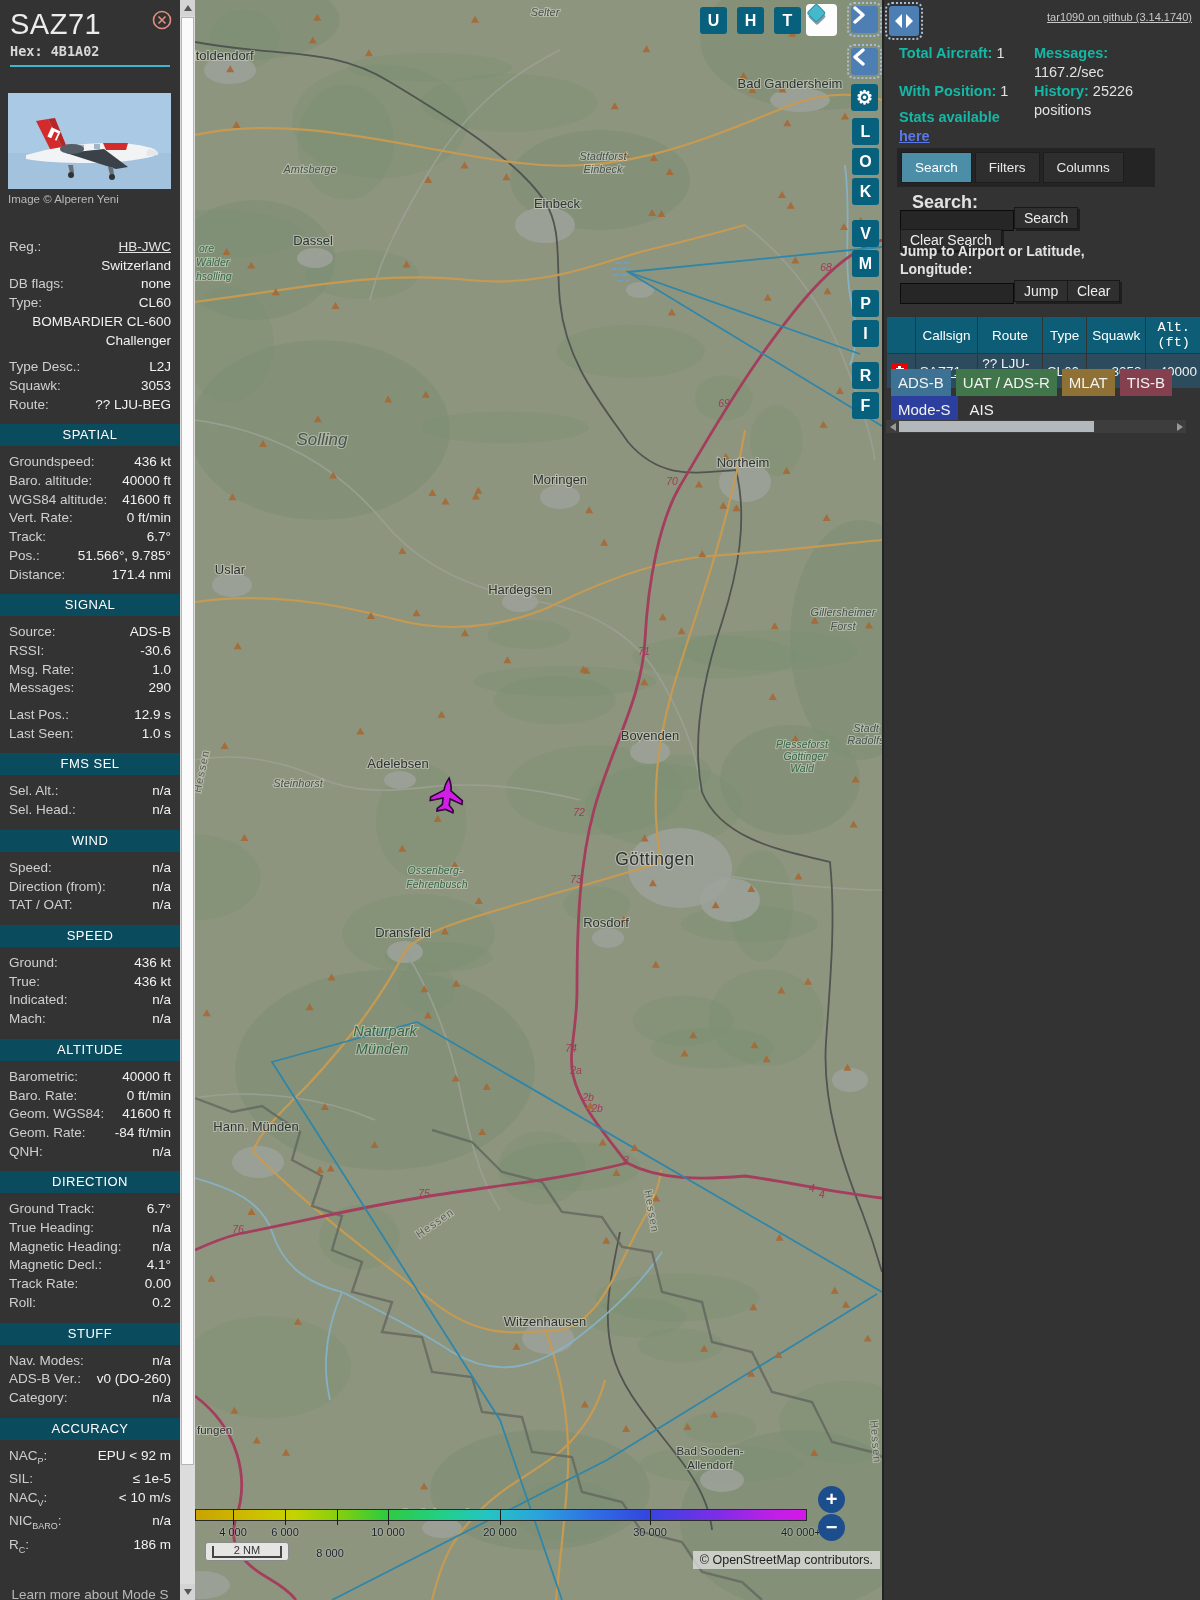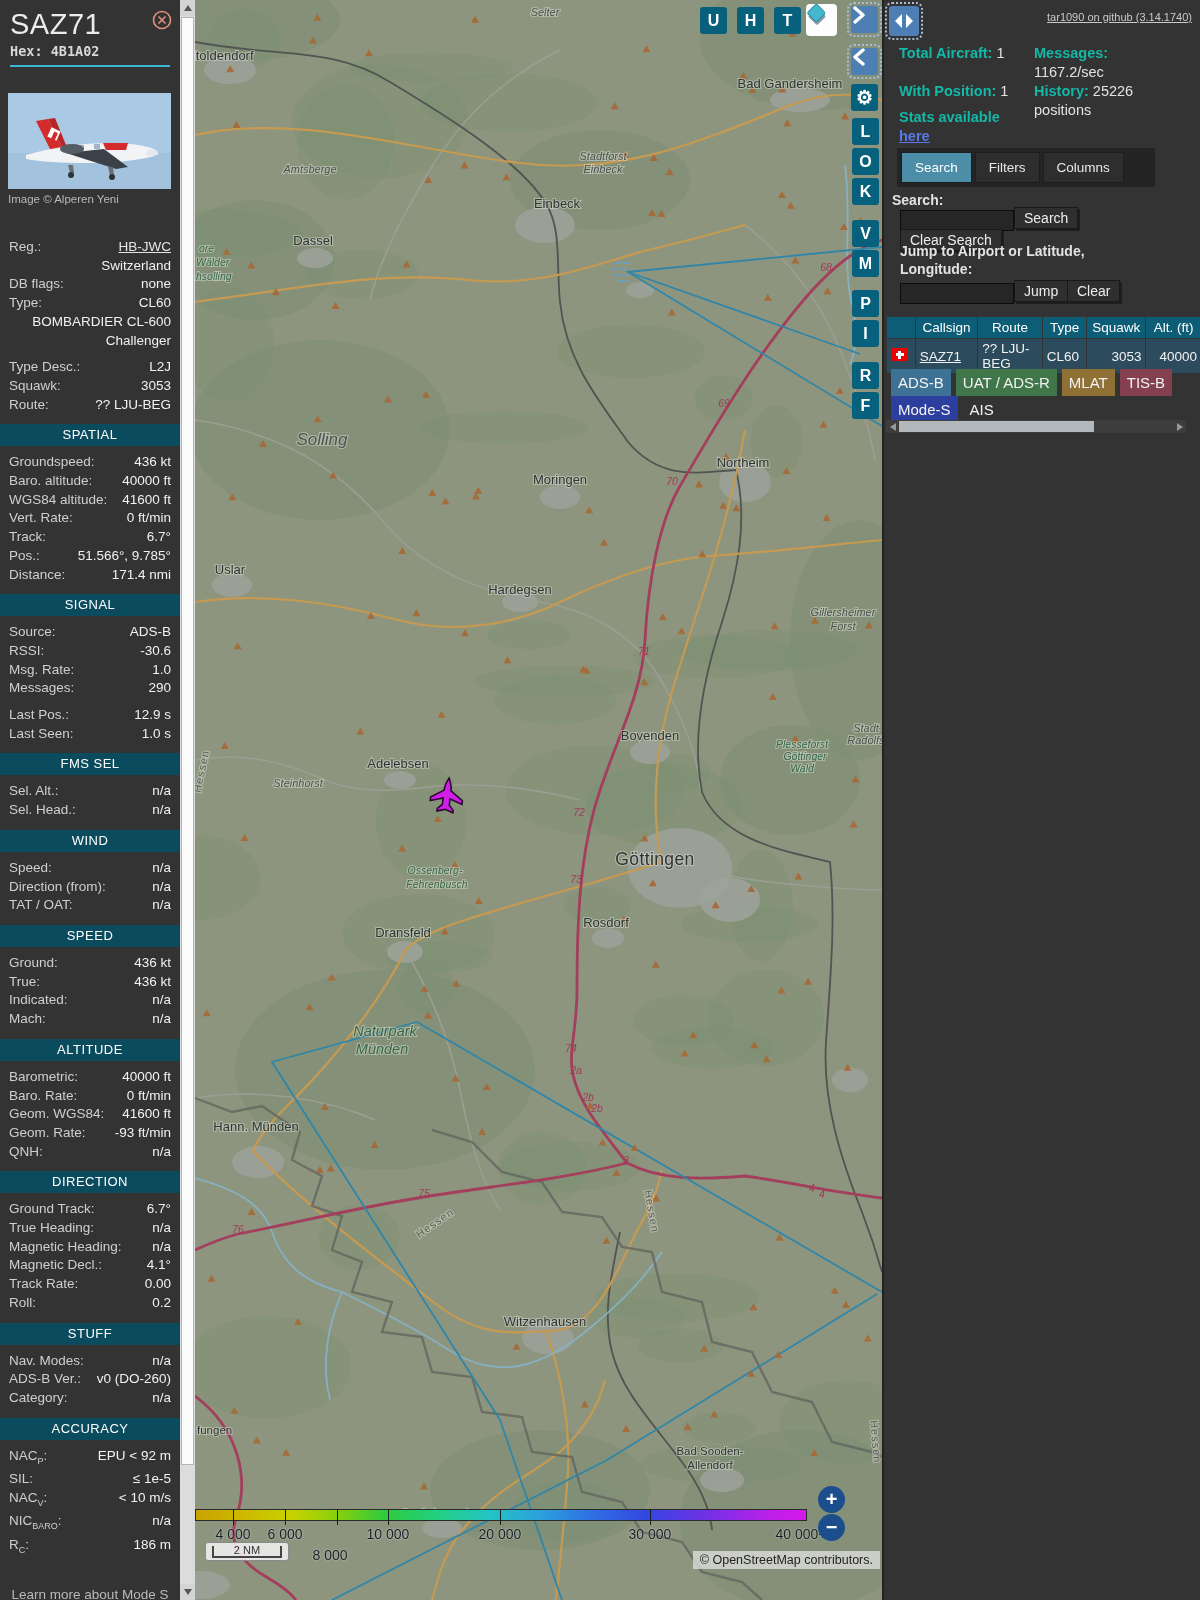--- a/index.html
+++ b/index.html
@@ -35,21 +35,21 @@
   #map svg{position:absolute;left:0;top:0;}
   .map-btn{position:absolute;width:27px;height:27px;background:#07607c;color:#fff;font-weight:bold;font-size:16px;
     display:flex;align-items:center;justify-content:center;border-radius:3px;cursor:pointer;}
   .blue-btn{background:#4d7fb5;outline:2px dotted #a9bdd6;outline-offset:2px;}
   #layers-btn{position:absolute;left:611px;top:4px;width:31px;height:32px;background:#fdfdfd;border-radius:4px;
     display:flex;align-items:center;justify-content:center;cursor:pointer;}
   #alt-legend{position:absolute;left:0px;top:1509px;width:612px;height:12px;
     border:1px solid #2a2a2a;box-sizing:border-box;
     background:linear-gradient(to right,#c9a300 0%,#cdbd00 9%,#c6d300 16%,#7fcf10 24%,#2ecb3e 31%,#22cf85 40%,#24c4c4 48%,#2ba3dc 56%,#2f6fe4 65%,#3346e0 74%,#7a2ee6 85%,#c21ee8 95%,#d518ea 100%);}
   .alt-tick{position:absolute;top:-1px;width:1px;height:16px;background:#1c1c1c;}
-  .alt-lab{position:absolute;top:16px;transform:translateX(-50%);font-size:14px;color:#17202a;white-space:nowrap;
+  .alt-lab{position:absolute;top:16px;transform:translateX(-50%);font-size:11px;color:#17202a;white-space:nowrap;
     text-shadow:0 0 2px rgba(235,235,225,.8);}
   #scale-line{position:absolute;left:10px;top:1542px;width:82px;height:17px;background:rgba(244,244,244,.85);
     border:1px solid #8a8a8a;border-radius:3px;}
   #scale-inner{margin:3px 6px 0 6px;height:10px;border-left:2px solid #444;border-right:2px solid #444;border-bottom:2px solid #444;
     text-align:center;font-size:11px;color:#333;line-height:9px;}
   #attribution{position:absolute;right:2px;bottom:31px;background:rgba(230,230,230,.72);color:#222;
     font-size:12.5px;padding:2px 7px;}
   .zoom-circle{position:absolute;left:623px;width:27px;height:27px;border-radius:50%;background:#1c4d8c;color:#fff;
     font-size:20px;font-weight:bold;display:flex;align-items:center;justify-content:center;cursor:pointer;}
   
@@ -68,21 +68,21 @@
   #rp-toggle{position:absolute;left:5px;top:6px;width:30px;height:30px;}
   #rp-link{position:absolute;right:10px;top:11px;font-size:11px;color:#c9c9c9;text-decoration:underline;}
   #rp-stats{position:absolute;left:15px;top:44px;width:292px;font-size:14.5px;line-height:19px;}
   #rp-stats b{color:#14b8a6;}
   .stat-col-l{position:absolute;left:0;width:140px;}
   .stat-col-r{position:absolute;left:135px;width:157px;}
   #stats-here{color:#5a78e8;text-decoration:underline;font-weight:bold;}
   #rp-tabs{position:absolute;left:13px;top:148px;width:250px;background:#242424;padding:4px;display:flex;gap:3px;}
   .tab{padding:7px 13px;font-size:13.5px;background:#2e2e2e;color:#e8e8e8;border:1px solid #1d1d1d;cursor:pointer;}
   .tab.active{background:#4c8ea7;color:#fff;}
-  #rp-search-label{position:absolute;left:8px;top:192px;font-weight:bold;font-size:14px;}
+  #rp-search-label{position:absolute;left:28px;top:192px;font-weight:bold;font-size:18px;}
   .rp-input{position:absolute;height:17px;width:104px;background:#262626;border:1px solid #0c0c0c;color:#ddd;padding:1px 4px;}
   .rp-btn{position:absolute;background:#2f2f2f;color:#ececec;border:1px solid #191919;box-shadow:2px 2px 0 #1e1e1e;
     font-size:14px;padding:2px 9px;cursor:pointer;font-family:"Liberation Sans",sans-serif;}
   #rp-jump-label{position:absolute;left:16px;top:242px;font-weight:bold;font-size:14px;white-space:pre-line;line-height:18px;}
   #rp-table{position:absolute;left:2px;top:316px;border-collapse:collapse;font-size:13.5px;}
   #rp-table th{background:#0d5d77;color:#fff;font-weight:normal;padding:3px 4px;border:1px solid #333;}
   #rp-table td{background:#2c4b5c;color:#f2f2f2;padding:2px 4px;border:1px solid #333;}
   #rp-table .num{text-align:right;}
   #rp-table a{color:#f2f2f2;}
   #rp-badges{position:absolute;left:7px;top:369px;width:300px;line-height:27px;}
@@ -269,21 +269,21 @@
       <div class="row">
         <span class="lbl">Baro. Rate:</span>
         <span class="val">0 ft/min</span>
       </div>
       <div class="row">
         <span class="lbl">Geom. WGS84:</span>
         <span class="val">41600 ft</span>
       </div>
       <div class="row">
         <span class="lbl">Geom. Rate:</span>
-        <span class="val">-93 ft/min</span>
+        <span class="val">-84 ft/min</span>
       </div>
       <div class="row">
         <span class="lbl">QNH:</span>
         <span class="val">n/a</span>
       </div>
       <div class="section-h">DIRECTION</div>
       <div class="row">
         <span class="lbl">Ground Track:</span>
         <span class="val">6.7°</span>
       </div>
@@ -806,21 +806,21 @@
   <button class="rp-btn" style="left:183px;top:280px">Clear</button>
 
   <table id="rp-table">
     <thead>
         <tr>
           <th style="width: 22px;"></th>
           <th style="width: 58px;">Callsign</th>
           <th style="width: 72px;">Route</th>
           <th style="width: 38px;">Type</th>
           <th style="width: 52px; margin-left: 24px;">Squawk</th>
-          <th style="width: 54px;">Alt. (ft)</th>
+          <th style="width: 54px; font-family: Liberation Mono, monospace;">Alt. (ft)</th>
         </tr>
       </thead>
     <tbody>
         <tr>
           <td><span class="swiss-flag"></span></td>
           <td><a href="#">SAZ71</a></td>
           <td>?? LJU-BEG</td>
           <td>CL60</td>
           <td class="num">3053</td>
           <td class="num">40000</td>

